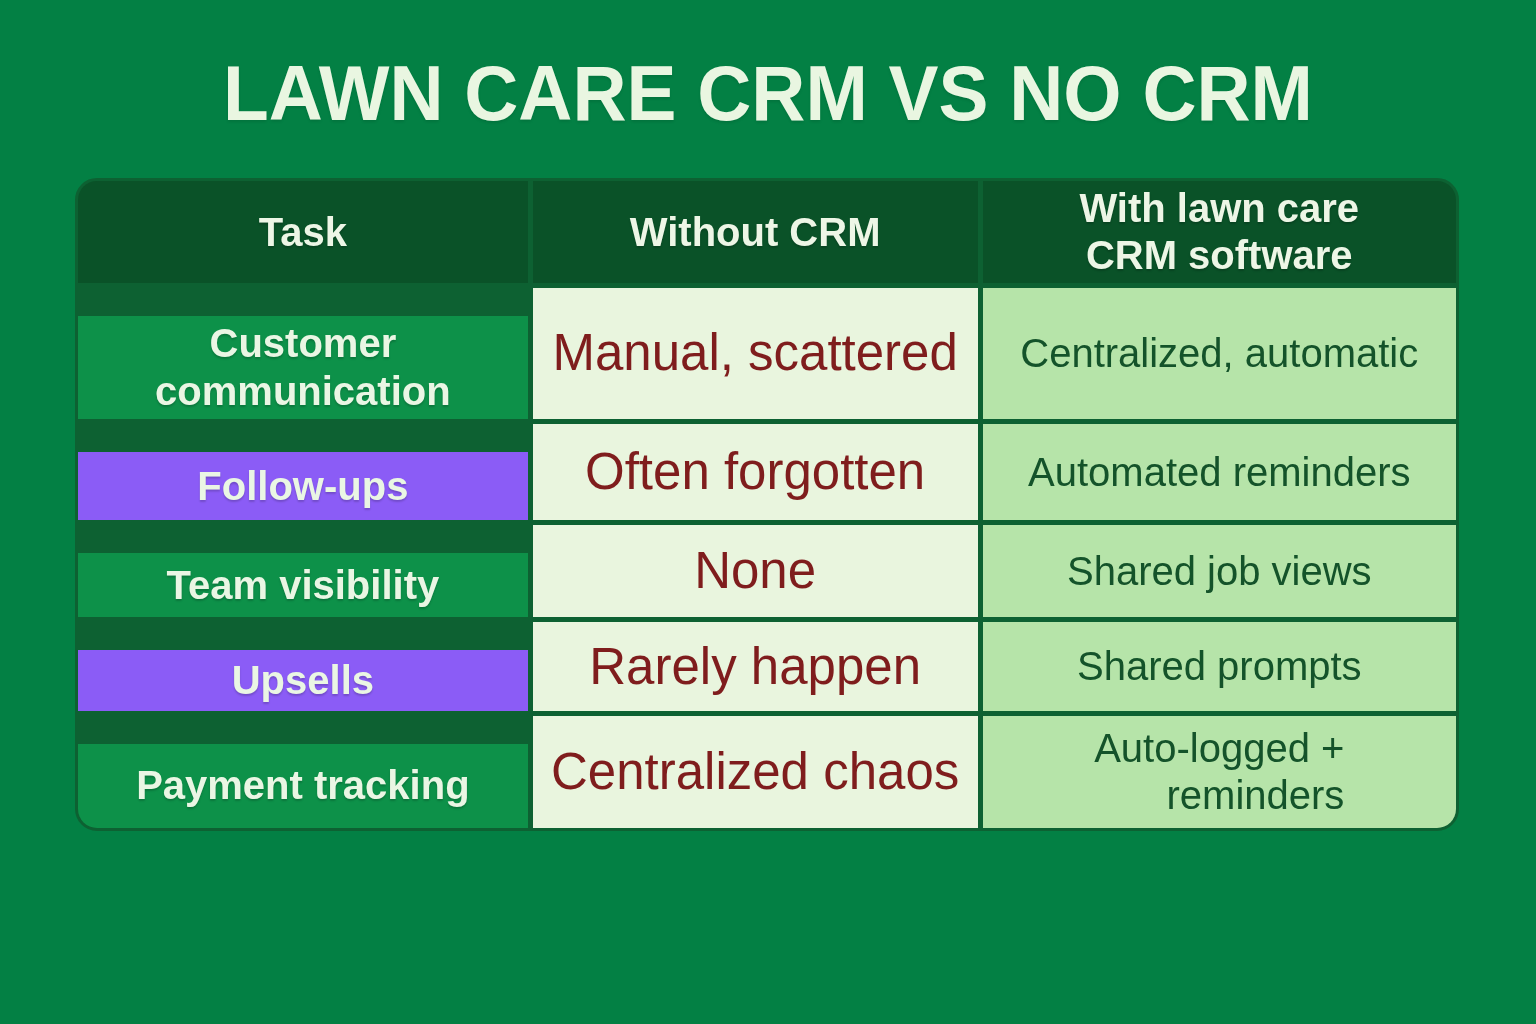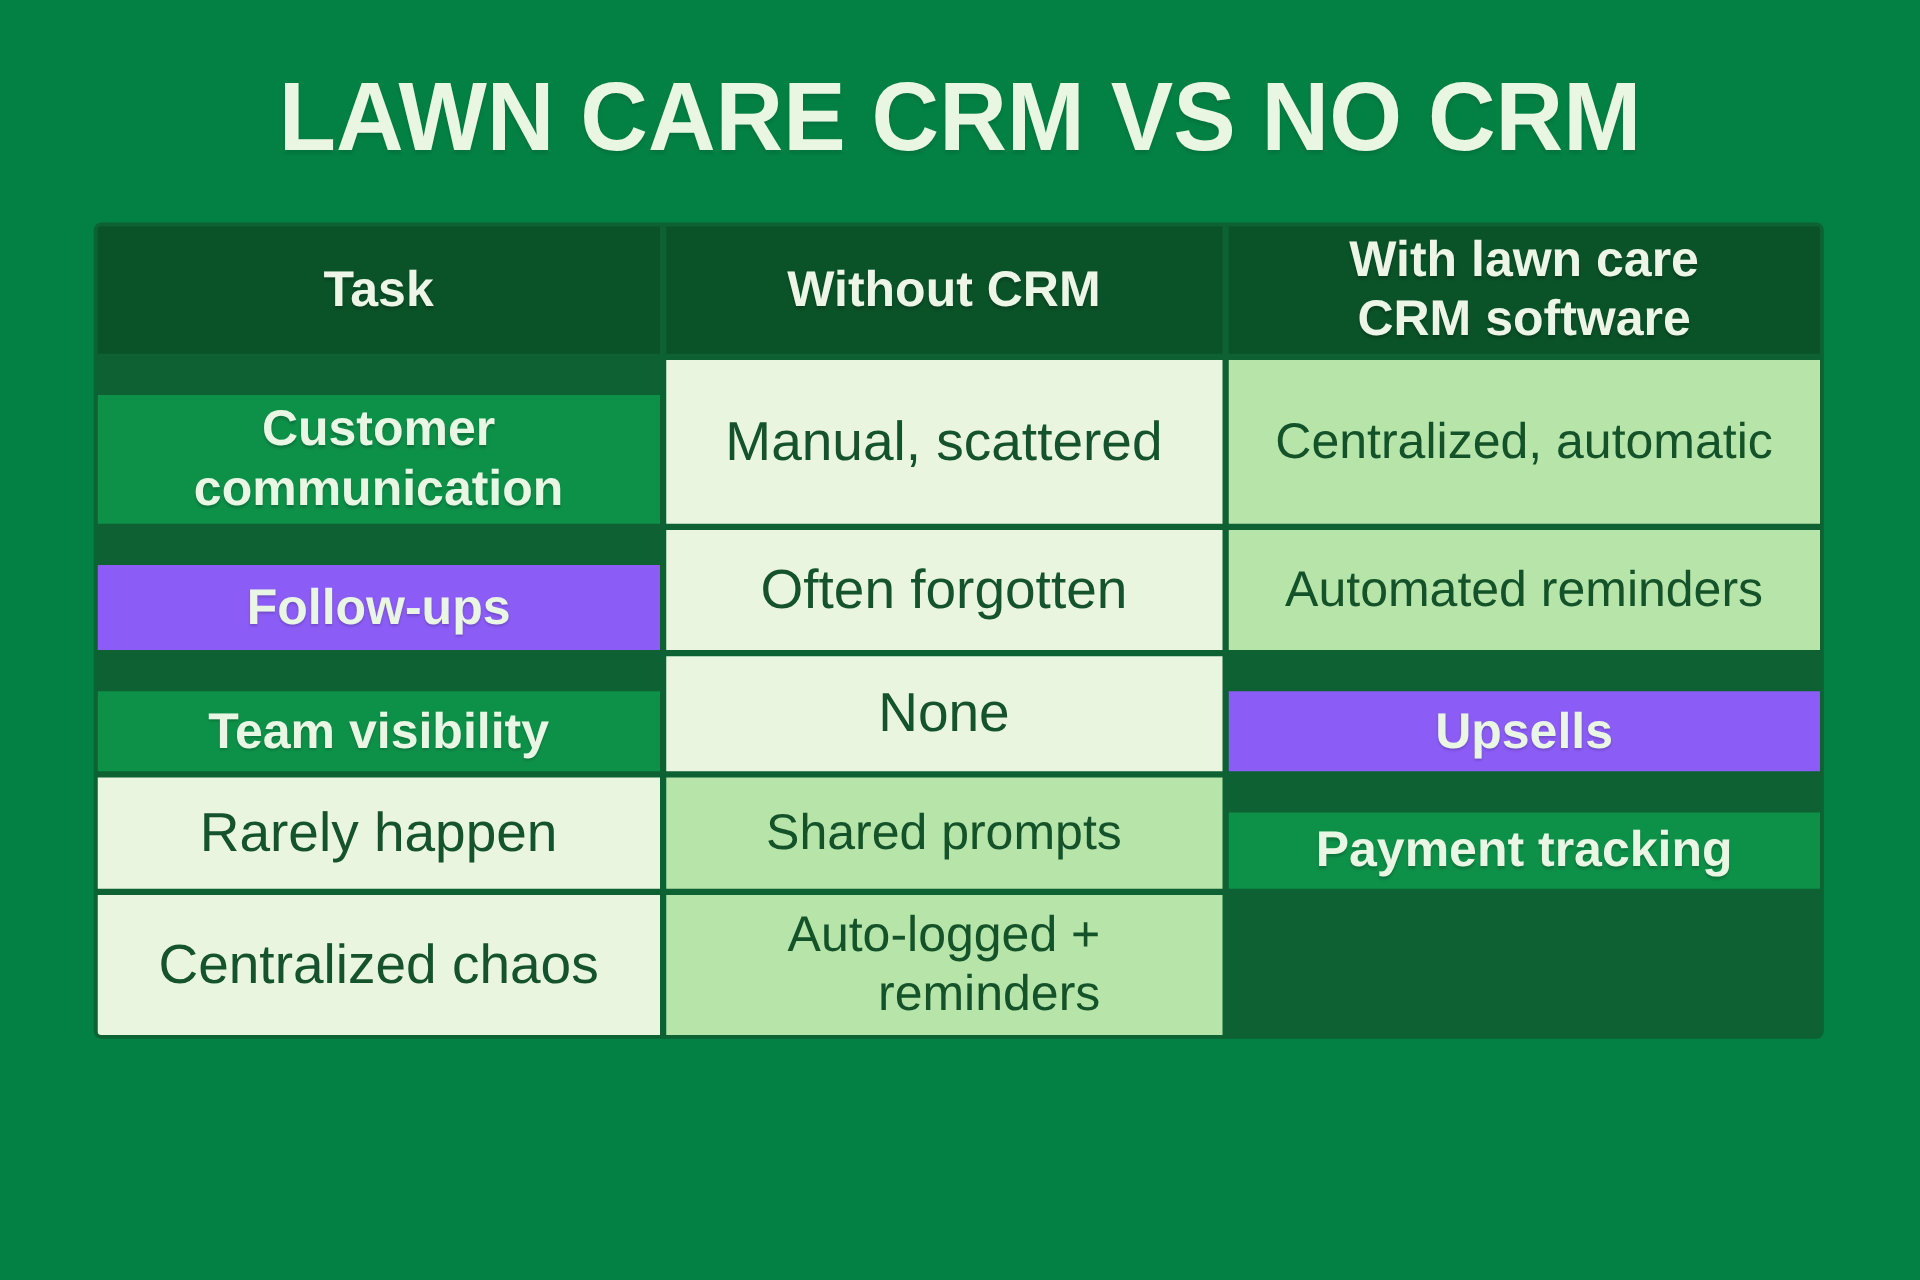--- a/index.html
+++ b/index.html
@@ -40,21 +40,21 @@
     top: 178px;
     width: 1384px;
     height: 653px;
     box-sizing: border-box;
     display: grid;
     grid-template-columns: 455fr 450fr 479fr;
     grid-template-rows: 122fr 133fr 121fr 115fr 111fr 140fr;
     gap: 5px;
     background: #0d6132;
     border: 3px solid #0d6132;
-    border-radius: 6px;
+    border-radius: 22px;
     overflow: hidden;
   }
 
   .cell {
     display: flex;
     align-items: center;
     justify-content: center;
     text-align: center;
     white-space: pre-line;
     line-height: 1.18;
@@ -76,22 +76,22 @@
     font-size: 40px;
     text-shadow: 0 2px 2px rgba(0,0,0,0.18);
     margin-top: 28px;
   }
 
   .cell.task.alt-a { background: #0d9149; }
   .cell.task.alt-b { background: #8b5cf6; }
 
   .cell.without {
     background: #e9f5de;
-    color: #14532d;
-    font-size: 44px;
+    color: #7f1d1d;
+    font-size: 51px;
   }
 
   .cell.with {
     background: #b6e4a9;
     color: #14532a;
     font-size: 40px;
     text-align: right;
   }
 </style>
 </head>
@@ -112,20 +112,21 @@
 communication</div>
     <div class="cell without">Manual, scattered</div>
     <div class="cell with">Centralized, automatic</div>
 
     <div class="cell task alt-b">Follow-ups</div>
     <div class="cell without">Often forgotten</div>
     <div class="cell with">Automated reminders</div>
 
     <div class="cell task alt-a">Team visibility</div>
     <div class="cell without">None</div>
+    <div class="cell with">Shared job views</div>
 
     <div class="cell task alt-b">Upsells</div>
     <div class="cell without">Rarely happen</div>
     <div class="cell with">Shared prompts</div>
 
     <div class="cell task alt-a">Payment tracking</div>
     <div class="cell without">Centralized chaos</div>
     <div class="cell with">Auto-logged +
 reminders</div>
 

